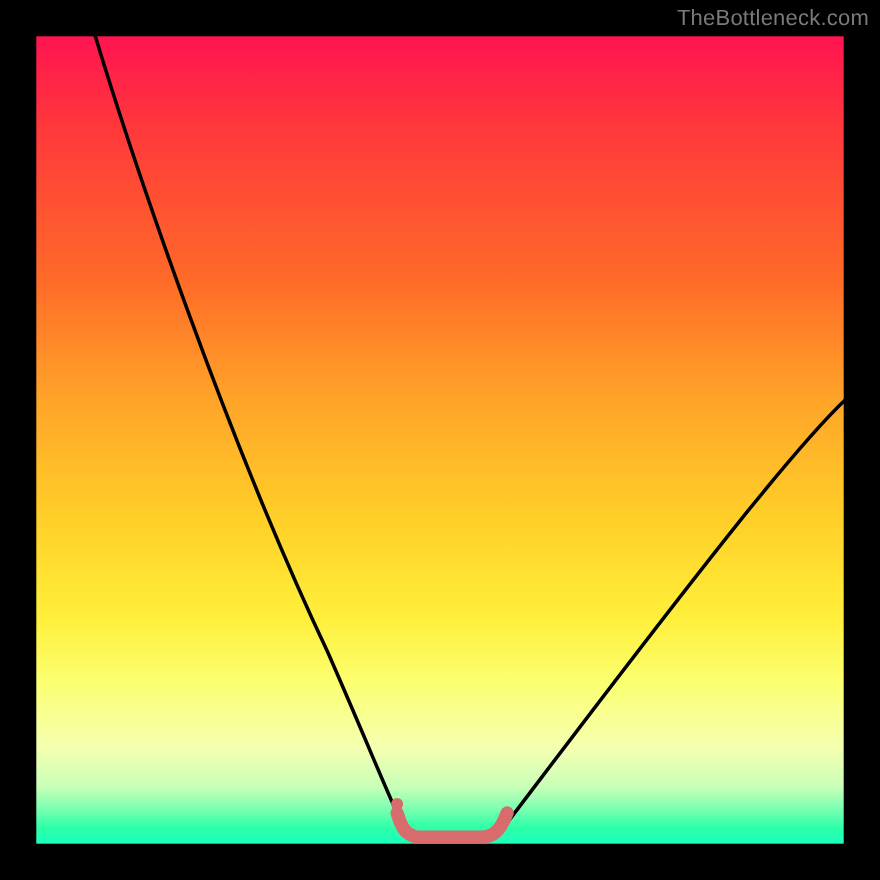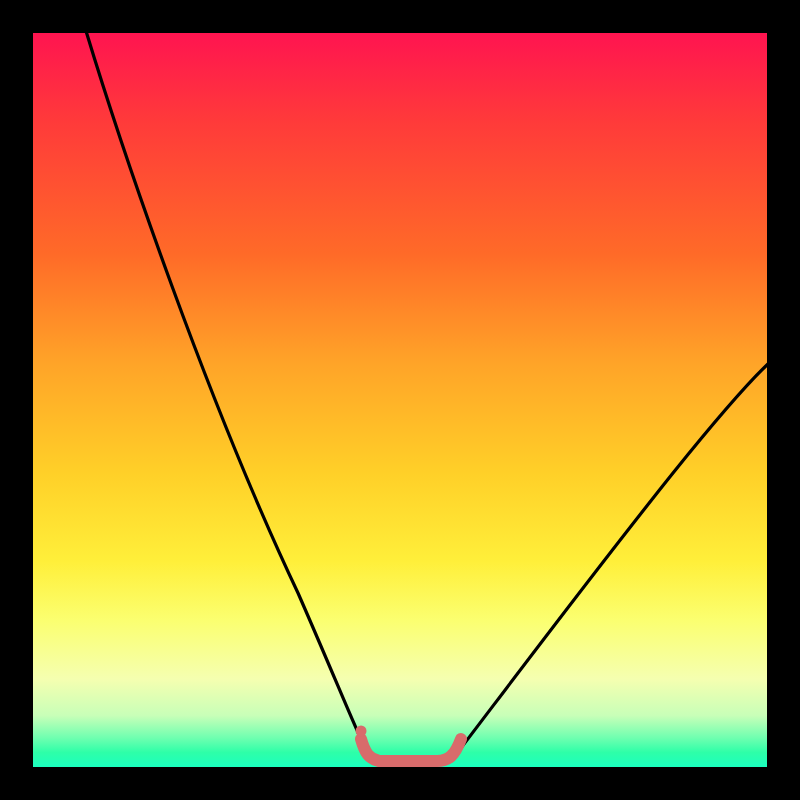--- a/index.html
+++ b/index.html
@@ -77,13 +77,14 @@
              C 690 378, 720 345, 736 330" fill="none" stroke="#000" stroke-width="3.2"></path>
 
     <path d="M 328 706
              C 332 720, 336 726, 346 728
              L 404 728
              C 416 728, 422 722, 428 706" fill="none" stroke="#d86b6b" stroke-width="12" stroke-linecap="round"></path>
 
     <circle cx="328" cy="698" r="5.5" fill="#d86b6b"></circle>
   </svg>
 
+  <div class="watermark">TheBottleneck.com</div>
 </div>
 
 </body></html>

